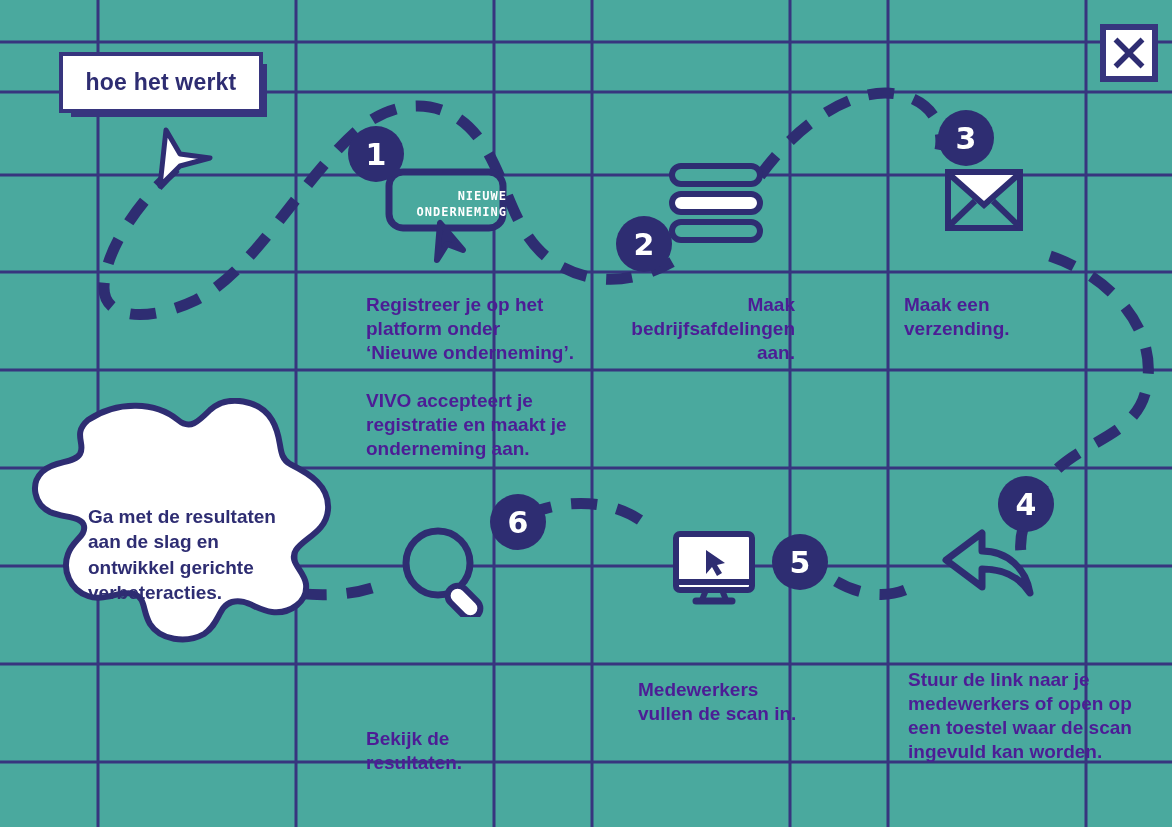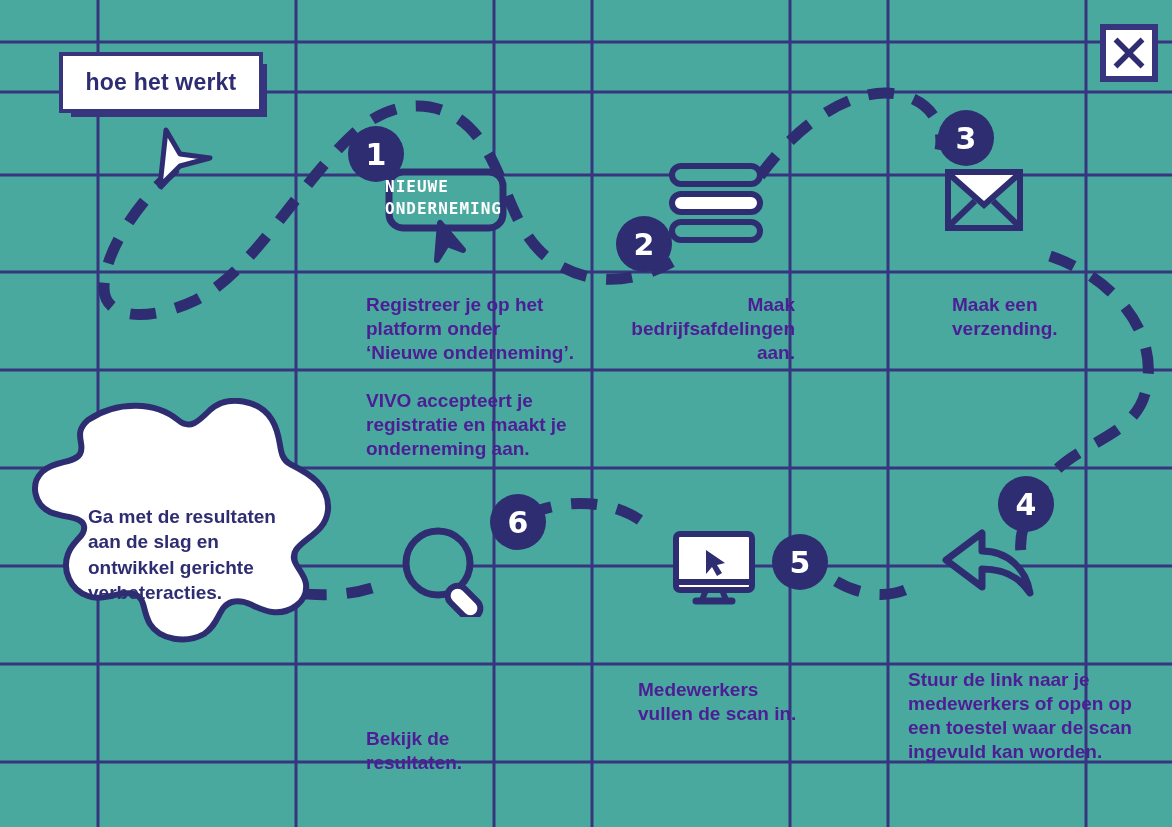--- a/index.html
+++ b/index.html
@@ -162,22 +162,22 @@
       <line x1="5" y1="5" x2="35" y2="35" stroke="#2e2d72" stroke-width="6"></line>
       <line x1="35" y1="5" x2="5" y2="35" stroke="#2e2d72" stroke-width="6"></line>
     </svg>
   </div>
 
   <div class="disc" style="left:368px; top:126px; width:152px; height:152px;"></div>
   <svg class="icon-wrap" style="left:385px; top:168px; width:122px; height:96px;" viewBox="0 0 122 96">
     <rect x="4" y="4" width="114" height="56" rx="14" fill="#4aa99e" stroke="#2e2d72" stroke-width="7"></rect>
     <path d="M 55,55 L 52,92 L 62,76 L 78,82 Z" fill="#2e2d72" stroke="#2e2d72" stroke-width="6" stroke-linejoin="round"></path>
   </svg>
-  <div style="position:absolute; left:385px; top:176px; width:122px; z-index:6;
-              text-align:left; color:#ffffff; font-size:16px; font-weight:bold;
+  <div style="position:absolute; left:385px; top:188px; width:122px; z-index:6;
+              text-align:right; color:#ffffff; font-size:12px; font-weight:bold;
               letter-spacing:1px; line-height:1.35; font-family:'DejaVu Sans Mono', monospace;">
     <div>NIEUWE</div>
     <div>ONDERNEMING</div>
   </div>
   <div class="badge" style="left:348px; top:126px;">
     <span>1</span>
   </div>
   <div class="caption" style="left:366px; top:293px; width:210px;">Registreer je op het
 platform onder
 ‘Nieuwe onderneming’.</div>
@@ -203,21 +203,21 @@
   <svg class="icon-wrap" style="left:944px; top:168px; width:80px; height:64px;" viewBox="0 0 80 64">
     <rect x="4" y="4" width="72" height="56" fill="#4aa99e" stroke="#2e2d72" stroke-width="6"></rect>
     <path d="M 7,7 L 40,36 L 73,7 Z" fill="#ffffff"></path>
     <path d="M 5,6 L 40,37 L 75,6" fill="none" stroke="#2e2d72" stroke-width="6"></path>
     <path d="M 5,58 L 31,33" fill="none" stroke="#2e2d72" stroke-width="6"></path>
     <path d="M 75,58 L 49,33" fill="none" stroke="#2e2d72" stroke-width="6"></path>
   </svg>
   <div class="badge" style="left:938px; top:110px;">
     <span>3</span>
   </div>
-  <div class="caption" style="left:952px; top:293px; width:200px;">Maak een
+  <div class="caption" style="left:904px; top:293px; width:200px;">Maak een
 verzending.</div>
 
   <div class="disc" style="left:908px; top:490px; width:152px; height:152px;"></div>
   <svg class="icon-wrap" style="left:940px; top:525px; width:96px; height:80px;" viewBox="0 0 96 80">
     <path d="M 42,8 L 42,26 C 68,26 86,44 90,68 C 78,50 62,44 42,44
              L 42,62 L 6,35 Z" fill="#4aa99e" stroke="#2e2d72" stroke-width="7" stroke-linejoin="round"></path>
   </svg>
   <div class="badge" style="left:998px; top:476px;">
     <span>4</span>
   </div>

